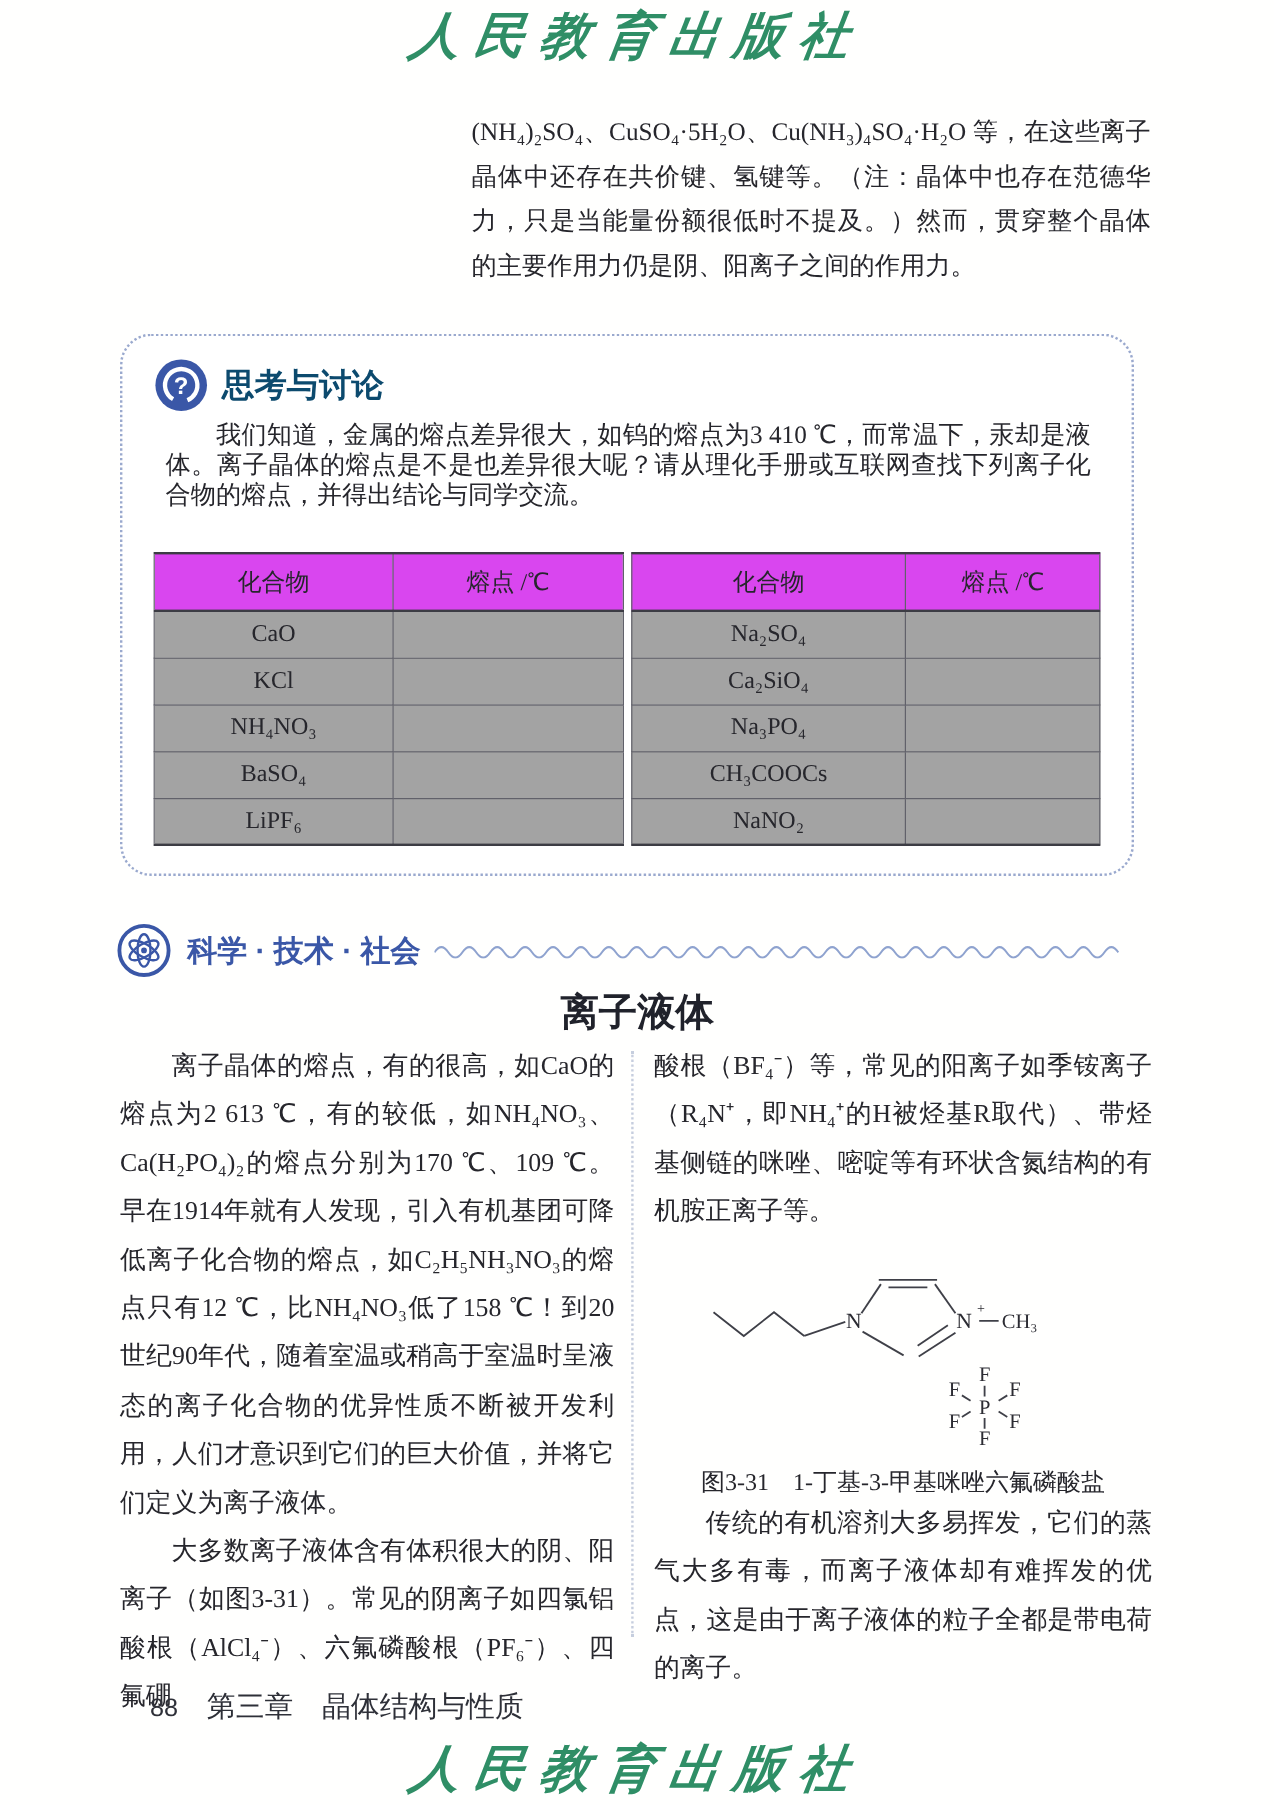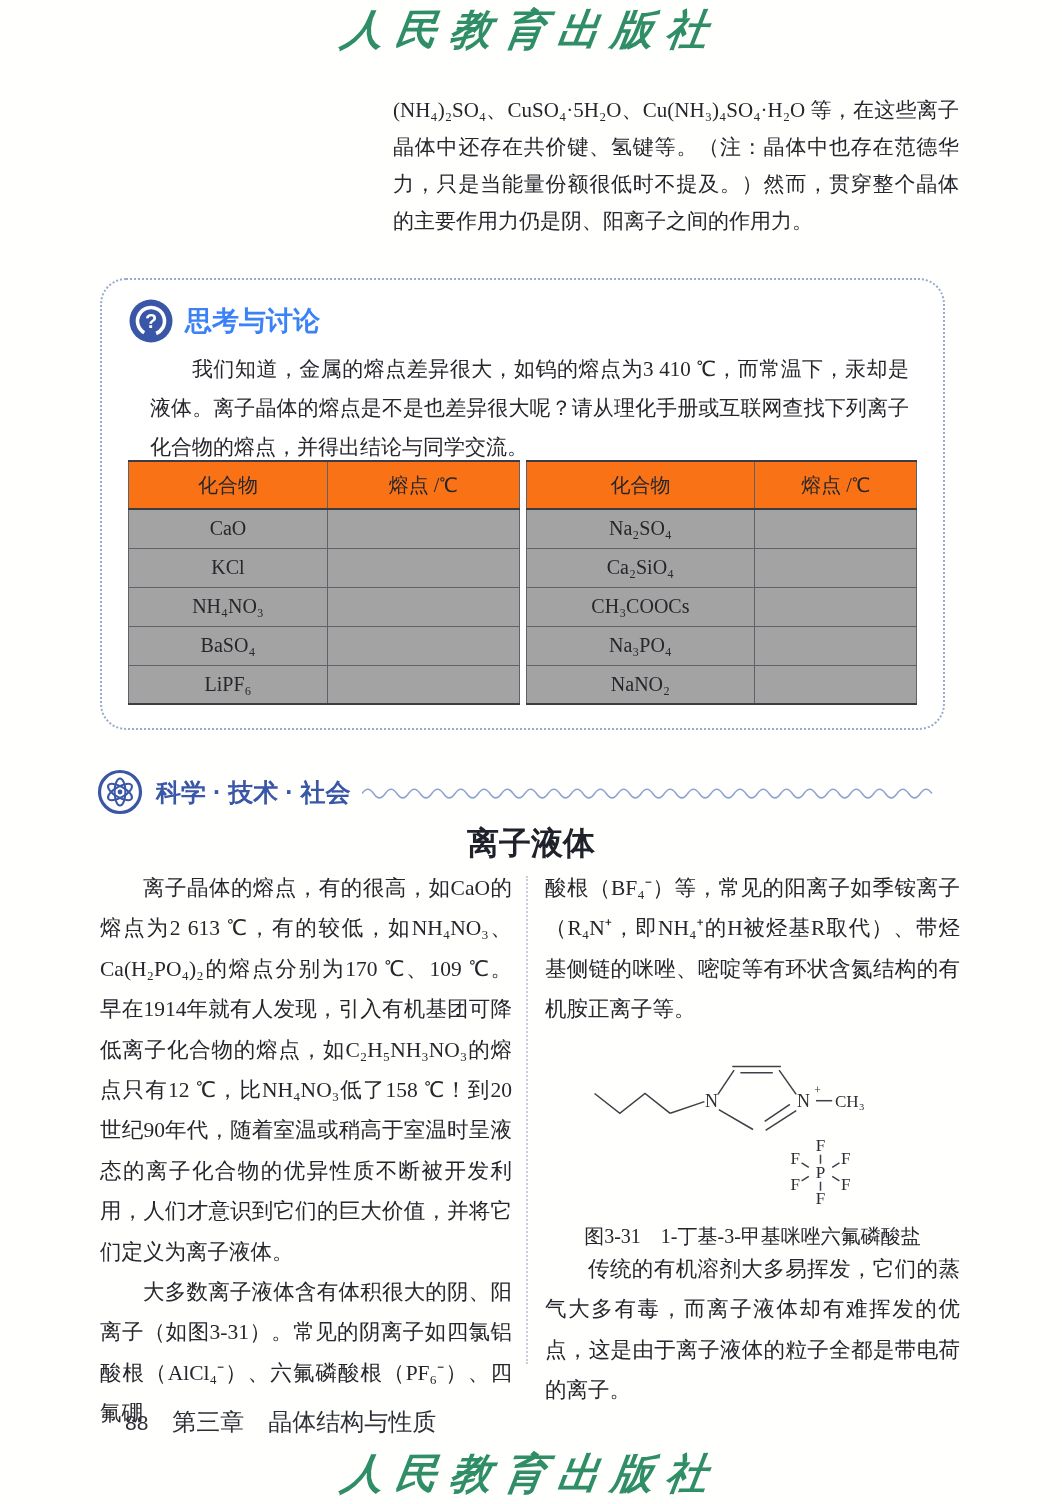--- a/index.html
+++ b/index.html
@@ -27,37 +27,37 @@
   
   .think-box {
     position:absolute; left:100px; top:278px; width:845px; height:452px;
     border:2px dotted #9aa9ce; border-radius:26px; background:#ffffff;
   }
   .think-header {
     position:absolute; left:26px; top:18px; display:flex; align-items:center; gap:11px;
   }
   .think-title {
     font-family:"Liberation Sans", sans-serif; font-weight:bold;
-    font-size:27px; color:#3b82f6;
+    font-size:27px; color:#0c4a6e;
   }
   .think-body {
-    position:absolute; left:48px; right:34px; top:70px;
-    font-size:21px; line-height:39px; text-indent:2em; text-align:justify;
+    position:absolute; left:36px; right:34px; top:70px;
+    font-size:21px; line-height:25px; text-indent:2em; text-align:justify;
   }
   .think-tables {
     position:absolute; left:26px; right:26px; top:180px;
     display:flex; gap:6px;
   }
   table.mp { border-collapse:collapse; flex:1; table-layout:fixed;
     font-size:20px; color:#26262c; }
   table.mp th, table.mp td {
     border:1.3px solid #61616a; text-align:center; vertical-align:middle;
     font-weight:normal; padding:0;
   }
-  table.mp th { background:#f97316; height:48px; }
+  table.mp th { background:#d946ef; height:48px; }
   table.mp td { background:#a3a3a3; height:39px; }
   table.mp { border-top:2.5px solid #3c3c44; border-bottom:2.5px solid #3c3c44; }
   table.mp tr.hdr { border-bottom:2px solid #3c3c44; }
 
   
   .sts-header {
     position:absolute; left:96px; top:766px; width:848px; height:52px;
     display:flex; align-items:center; gap:12px;
   }
   .sts-label {
@@ -159,25 +159,25 @@
         </tr>
         <tr>
           <td>Na₂SO₄</td>
           <td></td>
         </tr>
         <tr>
           <td>Ca₂SiO₄</td>
           <td></td>
         </tr>
         <tr>
+          <td>Na₃PO₄</td>
+          <td></td>
+        </tr>
+        <tr>
           <td>CH₃COOCs</td>
-          <td></td>
-        </tr>
-        <tr>
-          <td>Na₃PO₄</td>
           <td></td>
         </tr>
         <tr>
           <td>NaNO₂</td>
           <td></td>
         </tr>
       </tbody>
         </table>
     </div>
   </div>

